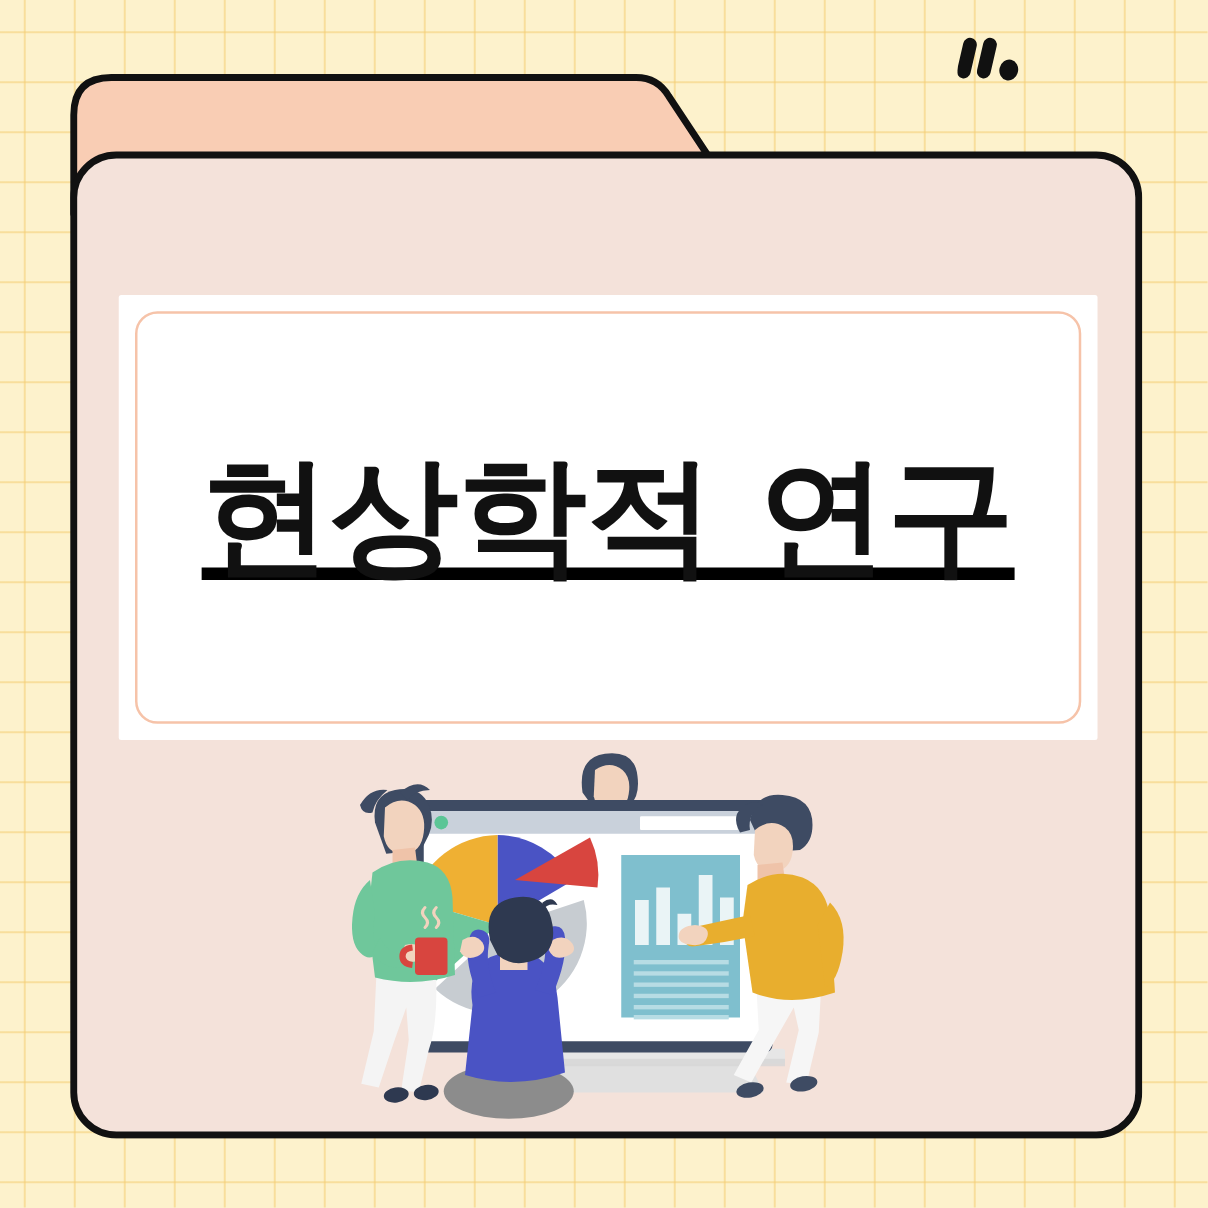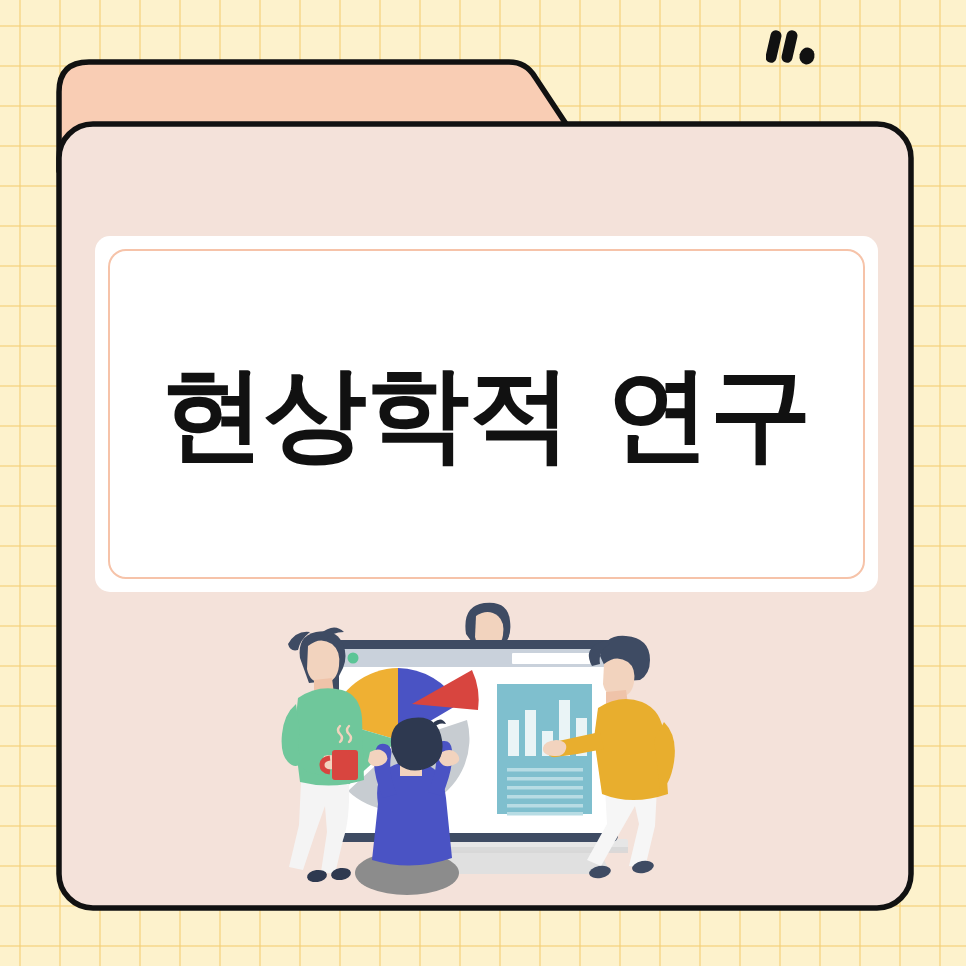--- a/index.html
+++ b/index.html
@@ -48,23 +48,24 @@
   #folder svg { display: block; }
 
   
   #title-card {
     position: absolute;
     left: 95px;
     top: 236px;
     width: 783px;
     height: 356px;
     background: #FFFFFF;
-    border-radius: 15px;
+    border-radius: 2px;
     box-sizing: border-box;
     padding: 13px;
+    text-decoration: underline;
   }
   #title-card-inner {
     width: 100%;
     height: 100%;
     box-sizing: border-box;
     border: 2.5px solid #F6C3A9;
     border-radius: 18px;
     display: flex;
     flex-direction: column;
     align-items: center;

